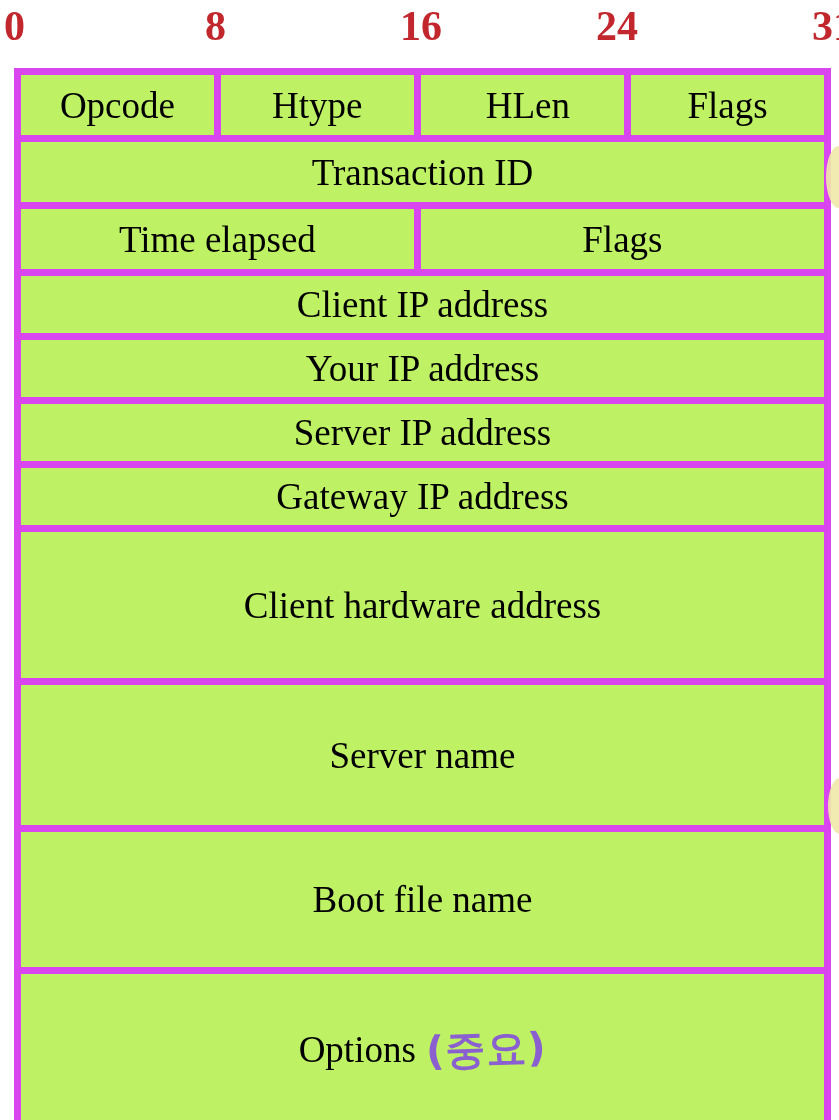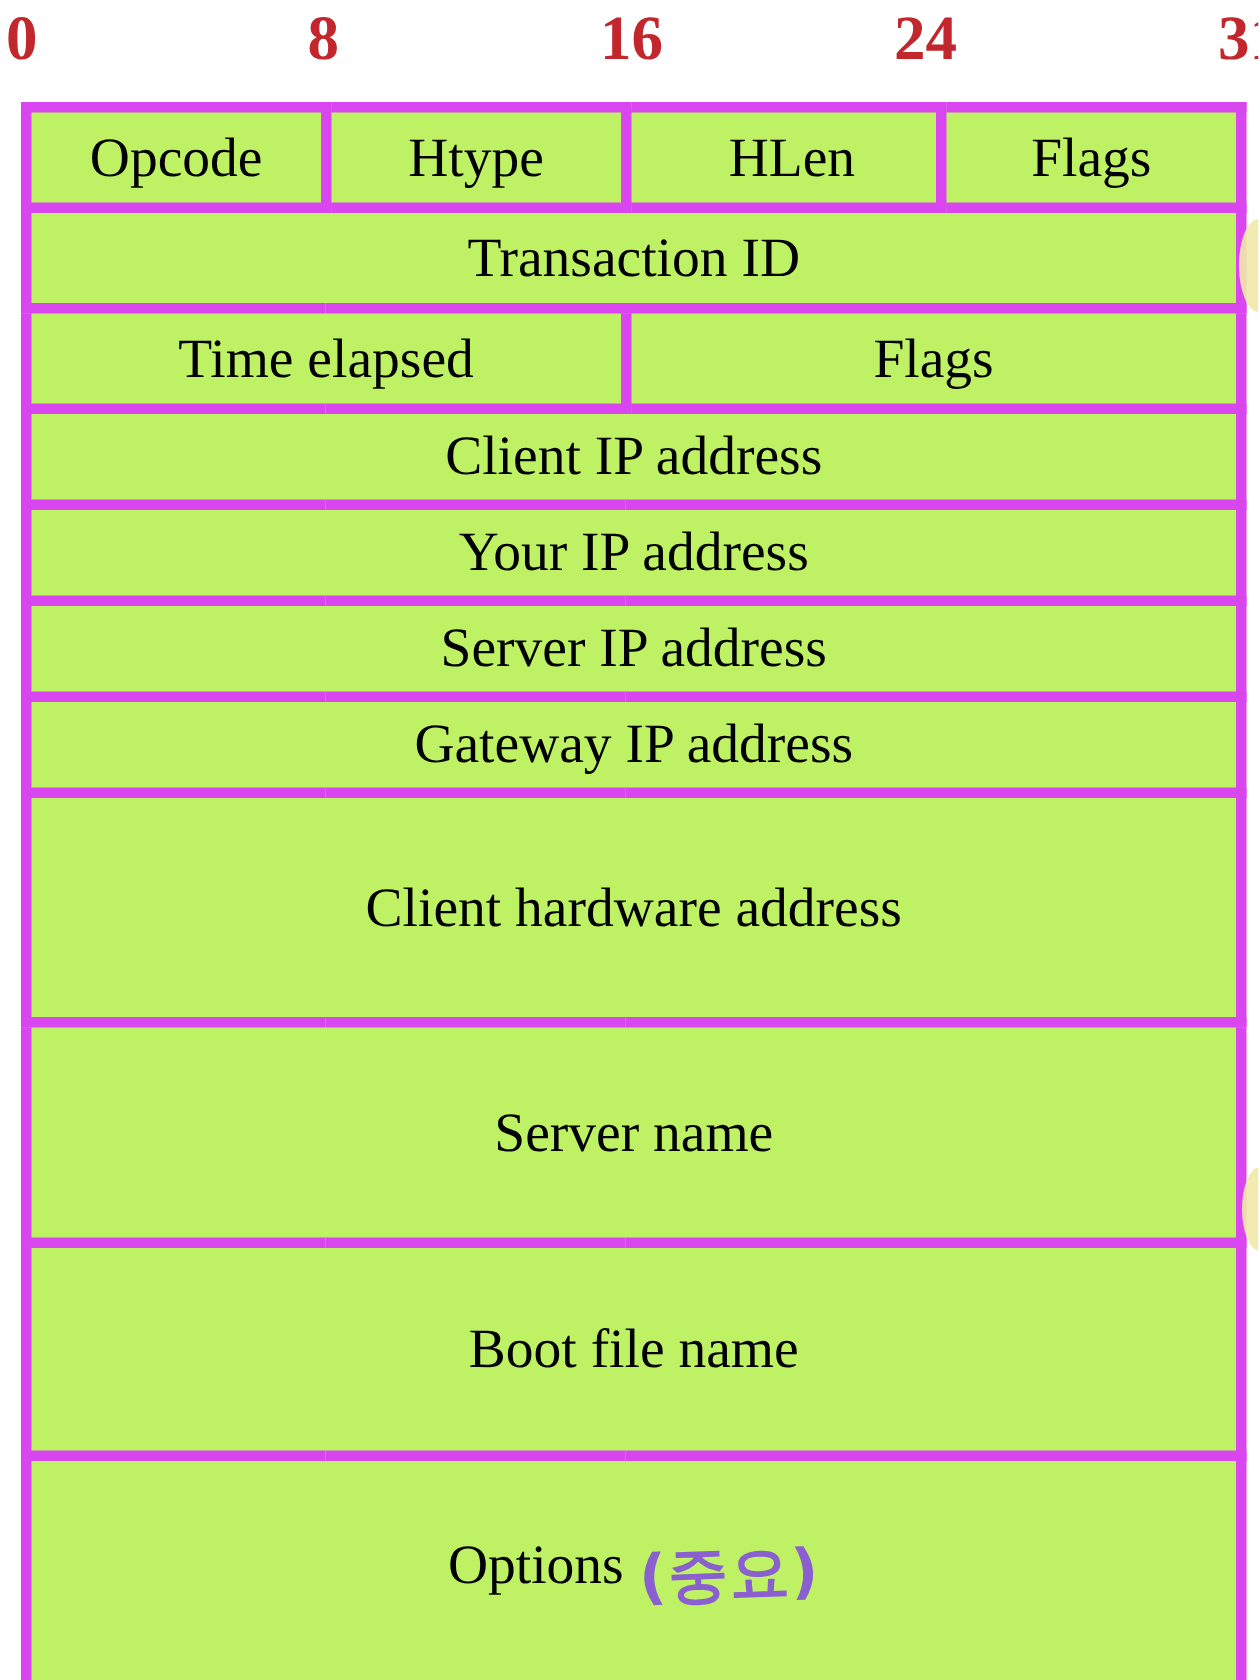--- a/index.html
+++ b/index.html
@@ -63,20 +63,21 @@
   tr.r-xid  td    { height: 60px; }
   tr.r-flags td   { height: 60px; }
   tr.r-ip   td    { height: 57px; }
   tr.r-chaddr td  { height: 146px; }
   tr.r-sname td   { height: 140px; }
   tr.r-bfile td   { height: 135px; }
   tr.r-options td { height: 150px; }
 
   .cellwrap {
     display: flex;
+    align-items: center;
     justify-content: center;
     gap: 10px;
   }
 
   
   .handwritten {
     font-family: "DejaVu Sans", sans-serif;
     font-size: 40px;
     font-weight: bold;
     color: #8a5fd0;

